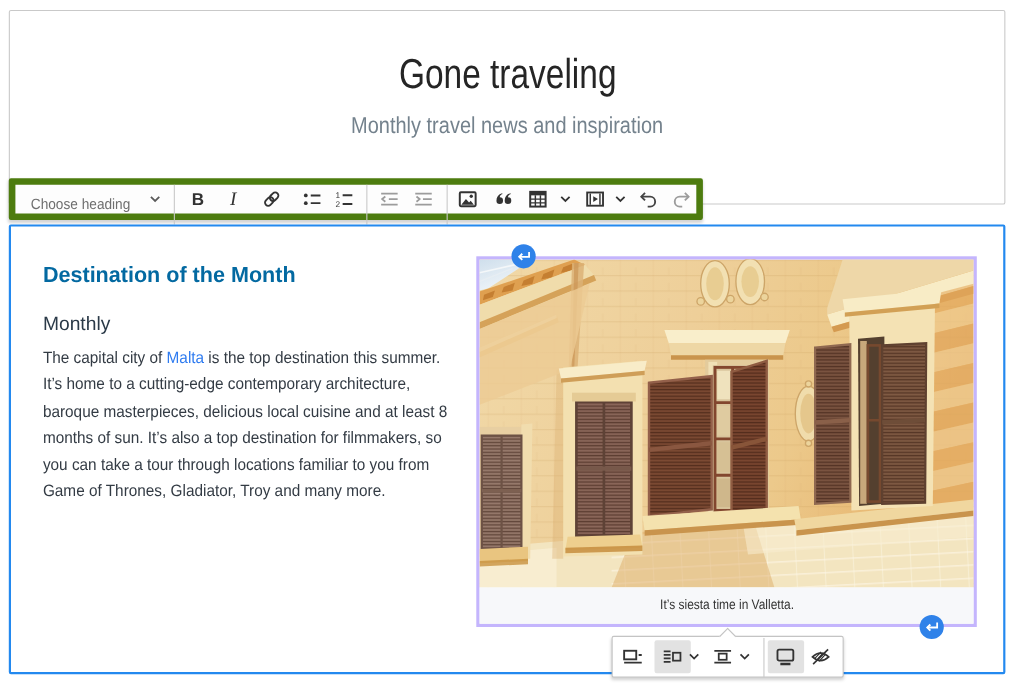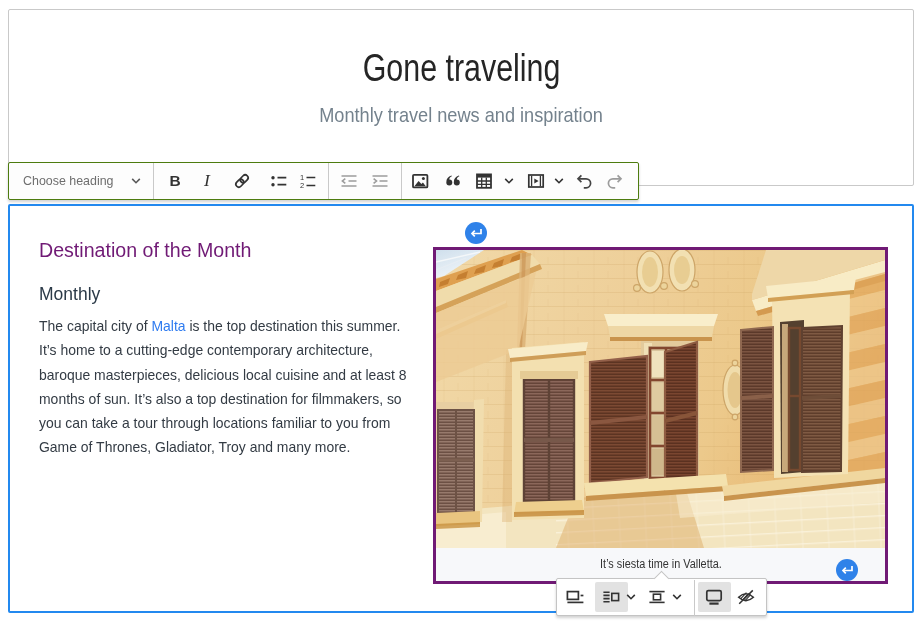--- a/index.html
+++ b/index.html
@@ -5,37 +5,37 @@
   * { margin:0; padding:0; box-sizing:border-box; }
   html,body { width:923px; height:626px; background:#fff; font-family:"Liberation Sans", sans-serif; overflow:hidden; position:relative; }
   .abs { position:absolute; }
 
   #hdrbox { left:8px; top:9px; width:906px; height:177px; border:1px solid #c9c9c9; border-radius:2px; background:#fff; }
   #title { left:0; top:47px; width:923px; text-align:center; font-size:38px; color:#252525; }
   #title span { display:inline-block; transform:scaleX(.80); transform-origin:50% 50%; white-space:nowrap; }
   #subtitle { left:0; top:103px; width:923px; text-align:center; font-size:21px; color:#74828d; }
   #subtitle span { display:inline-block; transform:scaleX(.865); transform-origin:50% 50%; white-space:nowrap; }
 
-  #toolbar { left:8px; top:162px; width:631px; height:38px; background:#fdfdfd; border:1px solid #4d7c0f; border-radius:2px; box-shadow:0 2px 3px rgba(0,0,0,.18); }
+  #toolbar { left:8px; top:162px; width:631px; height:38px; background:#fdfdfd; border:6px solid #4d7c0f; border-radius:2px; box-shadow:0 2px 3px rgba(0,0,0,.18); }
   .tsep { position:absolute; top:0; width:1px; height:36px; background:#c9c9c9; }
   .ticon { position:absolute; top:50%; transform:translate(-50%,-50%); }
   #choosehead { position:absolute; left:14px; top:0; height:36px; line-height:36px; font-size:13.5px; color:#6e6e6e; }
   #choosehead span { display:inline-block; transform:scaleX(.92); transform-origin:0 50%; }
 
   #mainbox { left:8px; top:204px; width:906px; height:409px; border:2px solid #2389ef; border-radius:2px; background:#fff; }
 
-  #h3x { left:39px; top:239px; font-size:20px; color:#701a75; }
+  #h3x { left:39px; top:239px; font-size:20px; color:#0369a1;font-weight:bold; }
   #h3x span { display:inline-block; transform:scaleX(.98); transform-origin:0 50%; white-space:nowrap; }
   #h4x { left:39px; top:284px; font-size:17.5px; color:#2b3a48; }
   #h4x span { display:inline-block; transform:scaleX(1); transform-origin:0 50%; white-space:nowrap; }
   #para { left:39px; top:314px; font-size:15px; line-height:24.3px; color:#333b44; white-space:nowrap;text-decoration:underline; }
   #para span.sc { display:inline-block; transform:scaleX(.93); transform-origin:0 0; }
   #para .lnk { color:#2e7bf0; }
 
-  #imgwidget { left:433px; top:247px; width:455px; height:337px; border:3px solid #701a75; background:#fff; }
+  #imgwidget { left:433px; top:233px; width:455px; height:337px; border:3px solid #c4b5fd; background:#fff; }
   #imgcap { position:absolute; left:0; bottom:0; width:449px; height:33px; background:#f7f8fa; text-align:center; font-size:12.5px; color:#333; line-height:33px; }
   #imgcap span { display:inline-block; transform:scaleX(.87); transform-origin:50% 50%; }
 
   .rbtn { width:22px; height:22px; border-radius:50%; background:#2f82e9; }
   .rbtn svg { position:absolute; left:50%; top:50%; transform:translate(-50%,-50%); }
 
   #balloon { left:556px; top:578px; width:211px; height:38px; background:#fff; border:1px solid #c4c4c4; border-radius:2px; box-shadow:0 2px 3px rgba(0,0,0,.18); }
   #arrow { position:absolute; left:99px; top:-6px; width:11px; height:11px; background:#fff; border-left:1px solid #c4c4c4; border-top:1px solid #c4c4c4; transform:rotate(45deg); }
   .bbg { position:absolute; top:3px; height:30px; background:#e2e2e2; border-radius:2px; }
 </style>

